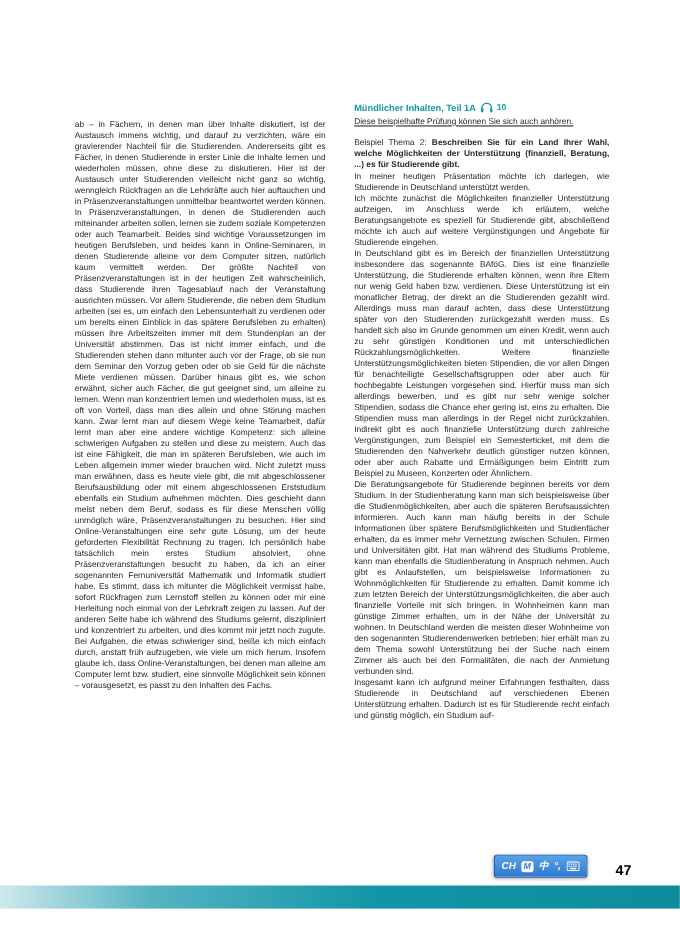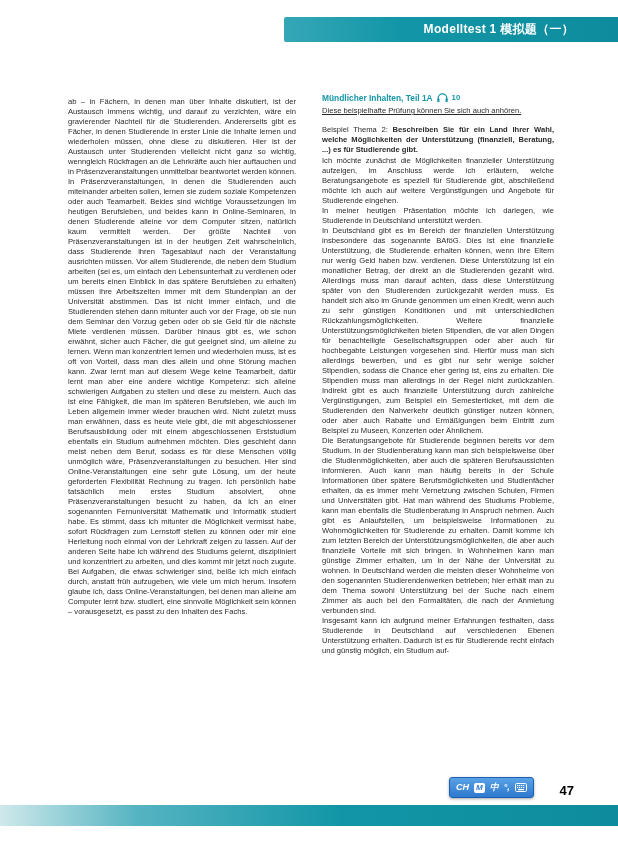--- a/index.html
+++ b/index.html
@@ -23,21 +23,21 @@
   }
   .header-title { color:#fff; font-weight:bold; font-size:12px; letter-spacing:.3px; white-space:nowrap; }
 
   
   .col {
     position:absolute;
     font-size:7.6px; line-height:10px;
     text-align:justify;
     color:#2a2a2a;
   }
-  .col-left  { left:68px;  top:97px; width:228px; }
+  .col-left  { left:68px;  top:108px; width:228px; }
   .col-right { left:322px; top:93px; width:232px; }
   .body-par { margin:0; }
 
   .section-head { display:flex; align-items:center; gap:4px; margin-bottom:3px; }
   .section-title { color:#1697a8; font-weight:bold; font-size:8.4px; white-space:nowrap; }
   .audio-icon { display:inline-flex; align-items:flex-end; }
   .audio-num { color:#1697a8; font-weight:bold; font-size:7.8px; }
 
   .intro { margin-bottom:9px;text-decoration:underline; }
   .prompt-block { margin-bottom:1px; }
@@ -69,23 +69,20 @@
     background:#ffffff; color:#2e79cf; font-weight:bold; font-size:8px;
     border-radius:2px; padding:1px 2px; line-height:1;
   }
   .ime-kbd { display:inline-flex; align-items:center; }
 </style>
 </head>
 <body>
 
 <div class="page">
 
-  <div class="header-bar">
-    <span class="header-title">Modelltest 1 模拟题（一）</span>
-  </div>
 
   <div class="col col-left">
     <p class="body-par">ab – in Fächern, in denen man über Inhalte diskutiert, ist der Austausch immens wichtig, und darauf zu verzichten, wäre ein gravierender Nachteil für die Studierenden. Andererseits gibt es Fächer, in denen Studierende in erster Linie die Inhalte lernen und wiederholen müssen, ohne diese zu diskutieren. Hier ist der Austausch unter Studierenden vielleicht nicht ganz so wichtig, wenngleich Rückfragen an die Lehrkräfte auch hier auftauchen und in Präsenzveranstaltungen unmittelbar beantwortet werden können. In Präsenzveranstaltungen, in denen die Studierenden auch miteinander arbeiten sollen, lernen sie zudem soziale Kompetenzen oder auch Teamarbeit. Beides sind wichtige Voraussetzungen im heutigen Berufsleben, und beides kann in Online-Seminaren, in denen Studierende alleine vor dem Computer sitzen, natürlich kaum vermittelt werden. Der größte Nachteil von Präsenzveranstaltungen ist in der heutigen Zeit wahrscheinlich, dass Studierende ihren Tagesablauf nach der Veranstaltung ausrichten müssen. Vor allem Studierende, die neben dem Studium arbeiten (sei es, um einfach den Lebensunterhalt zu verdienen oder um bereits einen Einblick in das spätere Berufsleben zu erhalten) müssen ihre Arbeitszeiten immer mit dem Stundenplan an der Universität abstimmen. Das ist nicht immer einfach, und die Studierenden stehen dann mitunter auch vor der Frage, ob sie nun dem Seminar den Vorzug geben oder ob sie Geld für die nächste Miete verdienen müssen. Darüber hinaus gibt es, wie schon erwähnt, sicher auch Fächer, die gut geeignet sind, um alleine zu lernen. Wenn man konzentriert lernen und wiederholen muss, ist es oft von Vorteil, dass man dies allein und ohne Störung machen kann. Zwar lernt man auf diesem Wege keine Teamarbeit, dafür lernt man aber eine andere wichtige Kompetenz: sich alleine schwierigen Aufgaben zu stellen und diese zu meistern. Auch das ist eine Fähigkeit, die man im späteren Berufsleben, wie auch im Leben allgemein immer wieder brauchen wird. Nicht zuletzt muss man erwähnen, dass es heute viele gibt, die mit abgeschlossener Berufsausbildung oder mit einem abgeschlossenen Erststudium ebenfalls ein Studium aufnehmen möchten. Dies geschieht dann meist neben dem Beruf, sodass es für diese Menschen völlig unmöglich wäre, Präsenzveranstaltungen zu besuchen. Hier sind Online-Veranstaltungen eine sehr gute Lösung, um der heute geforderten Flexibilität Rechnung zu tragen. Ich persönlich habe tatsächlich mein erstes Studium absolviert, ohne Präsenzveranstaltungen besucht zu haben, da ich an einer sogenannten Fernuniversität Mathematik und Informatik studiert habe. Es stimmt, dass ich mitunter die Möglichkeit vermisst habe, sofort Rückfragen zum Lernstoff stellen zu können oder mir eine Herleitung noch einmal von der Lehrkraft zeigen zu lassen. Auf der anderen Seite habe ich während des Studiums gelernt, diszipliniert und konzentriert zu arbeiten, und dies kommt mir jetzt noch zugute. Bei Aufgaben, die etwas schwieriger sind, beiße ich mich einfach durch, anstatt früh aufzugeben, wie viele um mich herum. Insofern glaube ich, dass Online-Veranstaltungen, bei denen man alleine am Computer lernt bzw. studiert, eine sinnvolle Möglichkeit sein können – vorausgesetzt, es passt zu den Inhalten des Fachs.</p>
   </div>
 
   <div class="col col-right">
     <div class="section-head">
       <span class="section-title">Mündlicher Inhalten, Teil 1A</span>
       <span class="audio-icon">
         <svg width="11" height="10" viewBox="0 0 11 10">
@@ -97,22 +94,22 @@
       <span class="audio-num">10</span>
     </div>
 
     <p class="body-par intro">Diese beispielhafte Prüfung können Sie sich auch anhören.</p>
 
     <p class="body-par prompt-block">
       <span class="lbl">Beispiel Thema 2:</span>
       <span class="txt">Beschreiben Sie für ein Land Ihrer Wahl, welche Möglichkeiten der Unterstützung (finanziell, Beratung, ...) es für Studierende gibt.</span>
     </p>
 
+    <p class="body-par">In meiner heutigen Präsentation möchte ich darlegen, wie Studierende in Deutschland unterstützt werden.</p>
     <p class="body-par">Ich möchte zunächst die Möglichkeiten finanzieller Unterstützung aufzeigen, im Anschluss werde ich erläutern, welche Beratungsangebote es speziell für Studierende gibt, abschließend möchte ich auch auf weitere Vergünstigungen und Angebote für Studierende eingehen.</p>
-    <p class="body-par">In meiner heutigen Präsentation möchte ich darlegen, wie Studierende in Deutschland unterstützt werden.</p>
     <p class="body-par">In Deutschland gibt es im Bereich der finanziellen Unterstützung insbesondere das sogenannte BAföG. Dies ist eine finanzielle Unterstützung, die Studierende erhalten können, wenn ihre Eltern nur wenig Geld haben bzw. verdienen. Diese Unterstützung ist ein monatlicher Betrag, der direkt an die Studierenden gezahlt wird. Allerdings muss man darauf achten, dass diese Unterstützung später von den Studierenden zurückgezahlt werden muss. Es handelt sich also im Grunde genommen um einen Kredit, wenn auch zu sehr günstigen Konditionen und mit unterschiedlichen Rückzahlungsmöglichkeiten. Weitere finanzielle Unterstützungsmöglichkeiten bieten Stipendien, die vor allen Dingen für benachteiligte Gesellschaftsgruppen oder aber auch für hochbegabte Leistungen vorgesehen sind. Hierfür muss man sich allerdings bewerben, und es gibt nur sehr wenige solcher Stipendien, sodass die Chance eher gering ist, eins zu erhalten. Die Stipendien muss man allerdings in der Regel nicht zurückzahlen. Indirekt gibt es auch finanzielle Unterstützung durch zahlreiche Vergünstigungen, zum Beispiel ein Semesterticket, mit dem die Studierenden den Nahverkehr deutlich günstiger nutzen können, oder aber auch Rabatte und Ermäßigungen beim Eintritt zum Beispiel zu Museen, Konzerten oder Ähnlichem.</p>
     <p class="body-par">Die Beratungsangebote für Studierende beginnen bereits vor dem Studium. In der Studienberatung kann man sich beispielsweise über die Studienmöglichkeiten, aber auch die späteren Berufsaussichten informieren. Auch kann man häufig bereits in der Schule Informationen über spätere Berufsmöglichkeiten und Studienfächer erhalten, da es immer mehr Vernetzung zwischen Schulen, Firmen und Universitäten gibt. Hat man während des Studiums Probleme, kann man ebenfalls die Studienberatung in Anspruch nehmen. Auch gibt es Anlaufstellen, um beispielsweise Informationen zu Wohnmöglichkeiten für Studierende zu erhalten. Damit komme ich zum letzten Bereich der Unterstützungsmöglichkeiten, die aber auch finanzielle Vorteile mit sich bringen. In Wohnheimen kann man günstige Zimmer erhalten, um in der Nähe der Universität zu wohnen. In Deutschland werden die meisten dieser Wohnheime von den sogenannten Studierendenwerken betrieben; hier erhält man zu dem Thema sowohl Unterstützung bei der Suche nach einem Zimmer als auch bei den Formalitäten, die nach der Anmietung verbunden sind.</p>
     <p class="body-par">Insgesamt kann ich aufgrund meiner Erfahrungen festhalten, dass Studierende in Deutschland auf verschiedenen Ebenen Unterstützung erhalten. Dadurch ist es für Studierende recht einfach und günstig möglich, ein Studium auf-</p>
   </div>
 
   <div class="page-number">47</div>
   <div class="footer-bar"></div>
 
   <div class="ime-bar">
     <span class="ime-item">CH</span>

